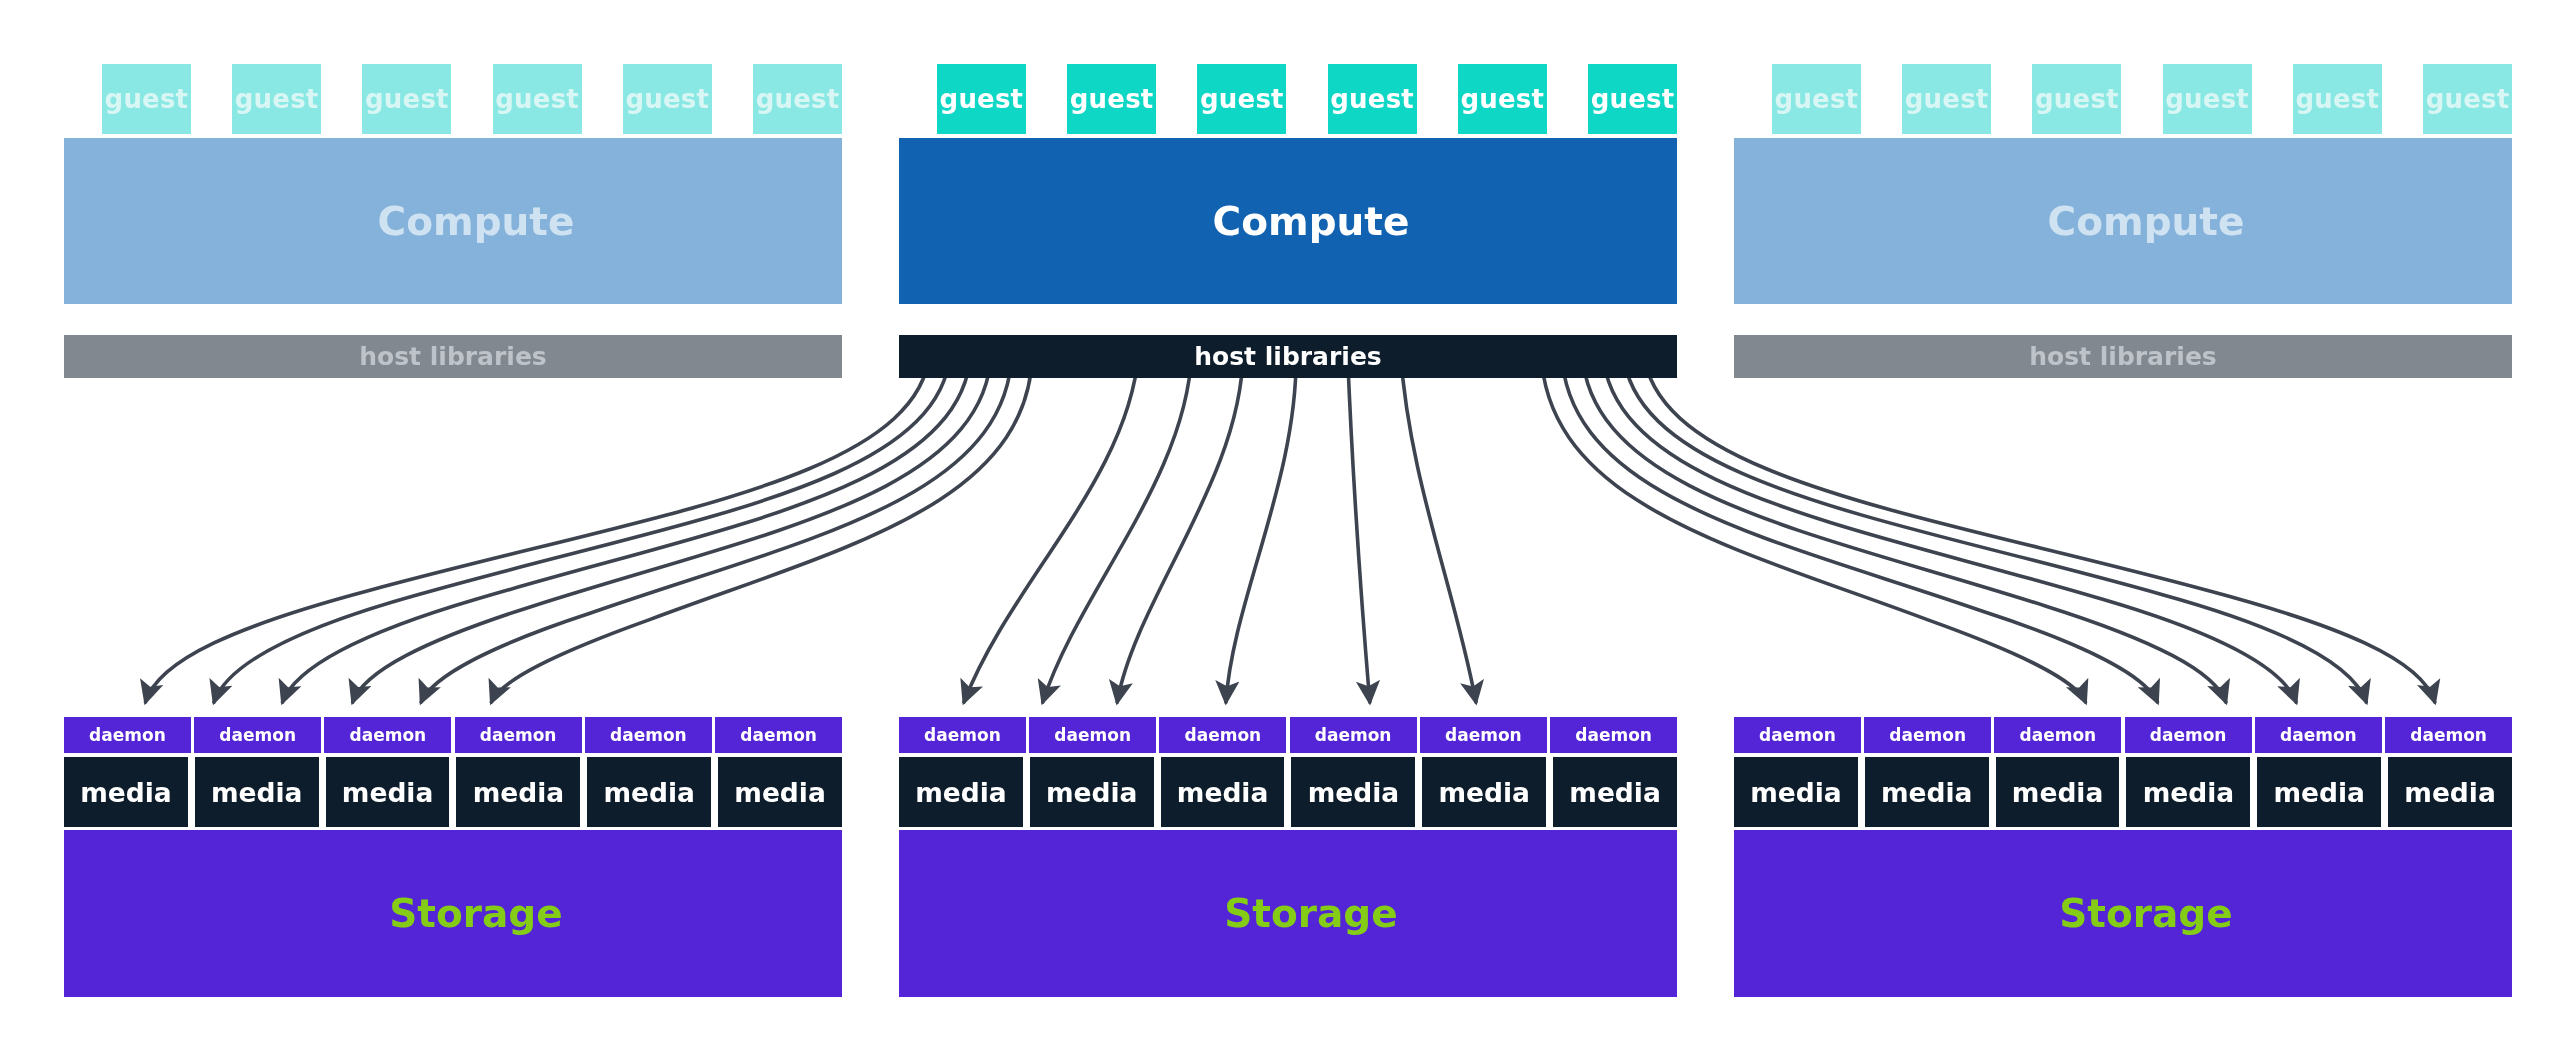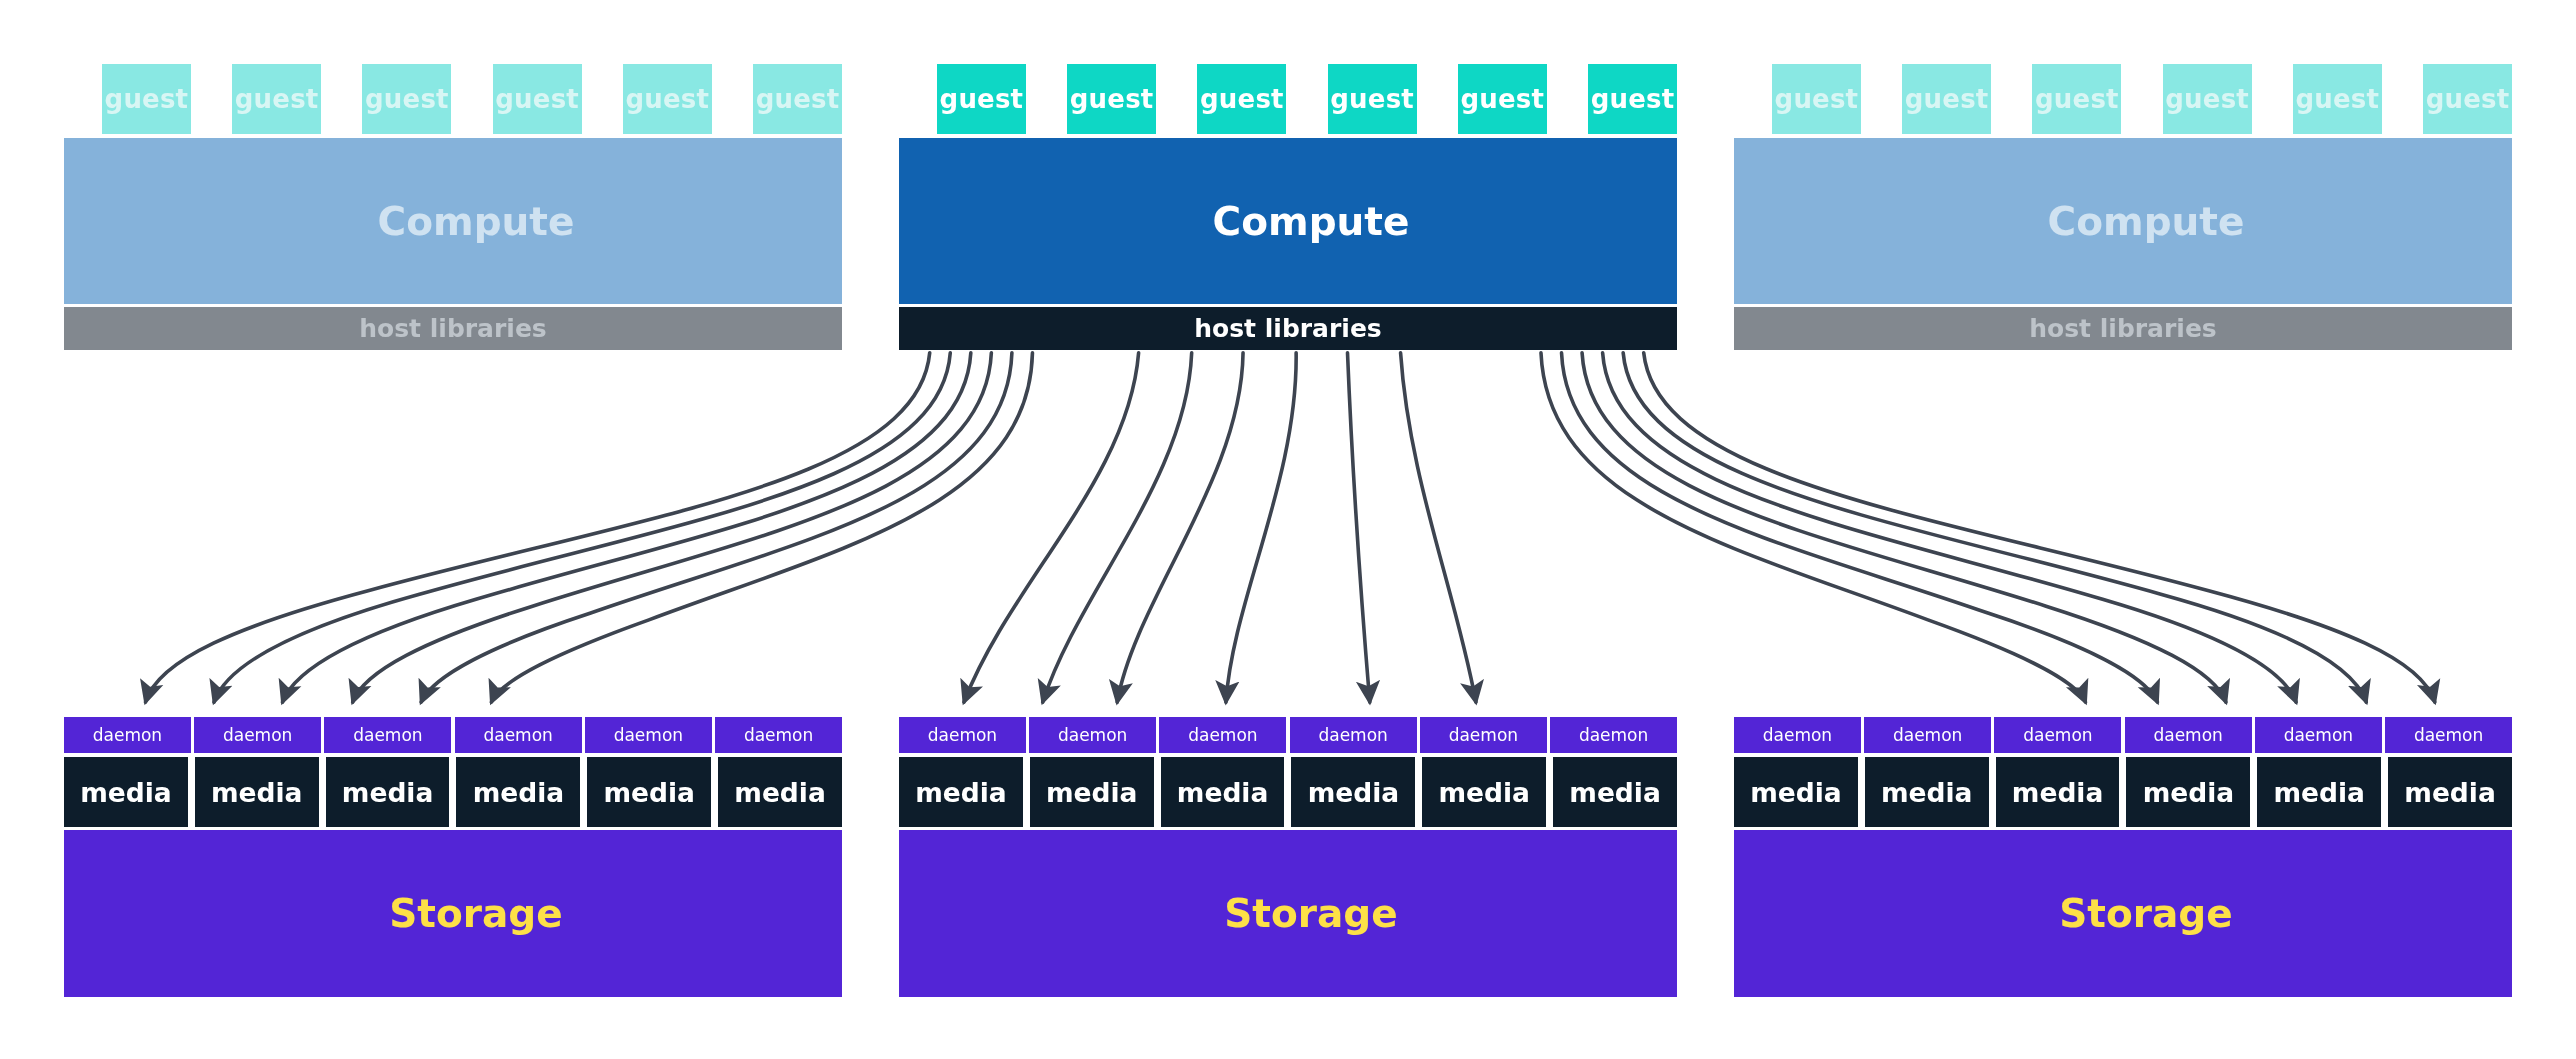--- a/index.html
+++ b/index.html
@@ -68,36 +68,37 @@
 
   
   .thin-bar {
     position: absolute;
     display: flex;
     align-items: center;
     justify-content: center;
     font-size: 25px;
     font-weight: bold;
     box-sizing: border-box;
+    margin-top: 28px;
   }
 
   
   .daemon-row {
     position: absolute;
     display: flex;
     gap: 3.4px;
   }
   .daemon-cell {
     flex: 1 1 0;
     height: 100%;
     display: flex;
     align-items: center;
     justify-content: center;
     font-size: 17px;
-    font-weight: normal;
+    font-weight: bold;
     box-sizing: border-box;
   }
 
   
   .media-row {
     position: absolute;
     display: flex;
     gap: 7px;
     border-radius: 19px;
   }
@@ -118,21 +119,21 @@
   .v-active .hostlibs   { background: #0d1d2b; color: #ffffff; }
 
   
   .v-faded .guest-cell { background: #89e8e3; color: #d8f6f4; }
   .v-faded .compute    { background: #85b2da; color: #cfe2f1; }
   .v-faded .hostlibs   { background: #82888f; color: #bdc3c9; }
 
   
   .daemon-cell { background: #5325d6; color: #ffffff; }
   .media-cell  { background: #0d1d2b; color: #ffffff; }
-  .storage     { background: #5325d6; color: #fde047; }
+  .storage     { background: #5325d6; color: #84cc16; }
 </style>
 </head>
 <body>
 
 <div id="stage">
 
   <svg id="arrow-layer" viewBox="0 0 3009 1238" width="2576" height="1060" xmlns="http://www.w3.org/2000/svg">
     <defs>
       <marker id="ah" viewBox="0 0 12 12" refX="9.5" refY="6" markerWidth="7.5" markerHeight="7.5" orient="auto-start-reverse">
         <path d="M 0 0.6 L 11 6 L 0 11.4 L 2.4 6 Z" fill="#3d4450"></path>

